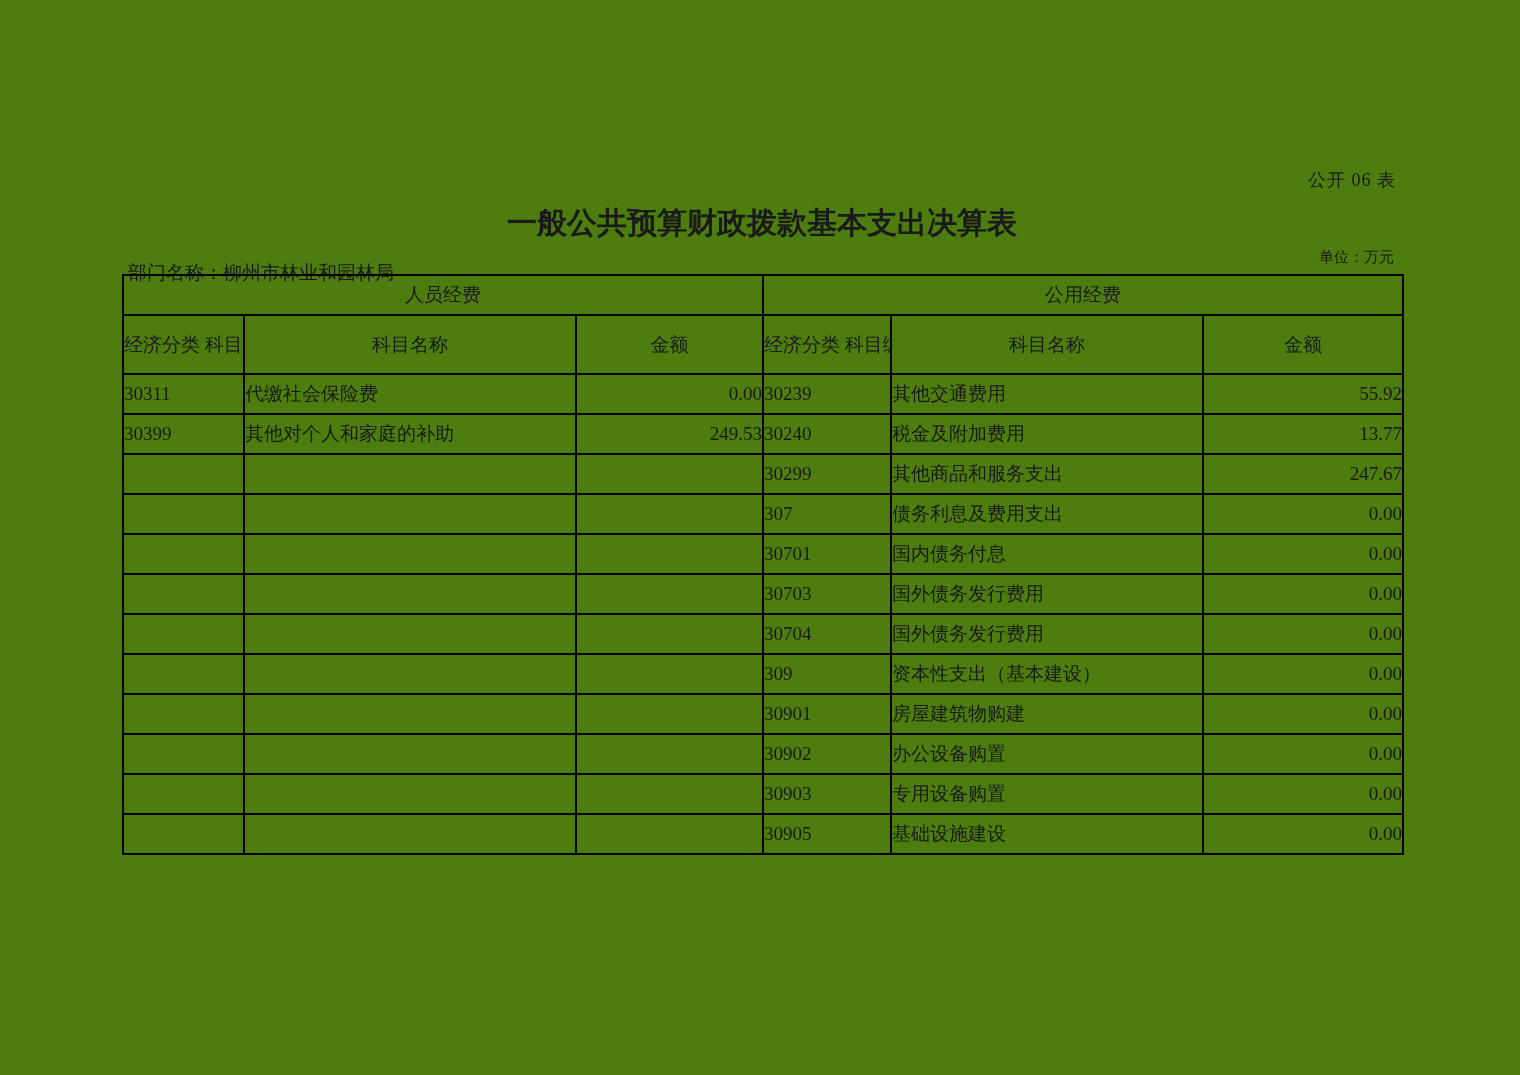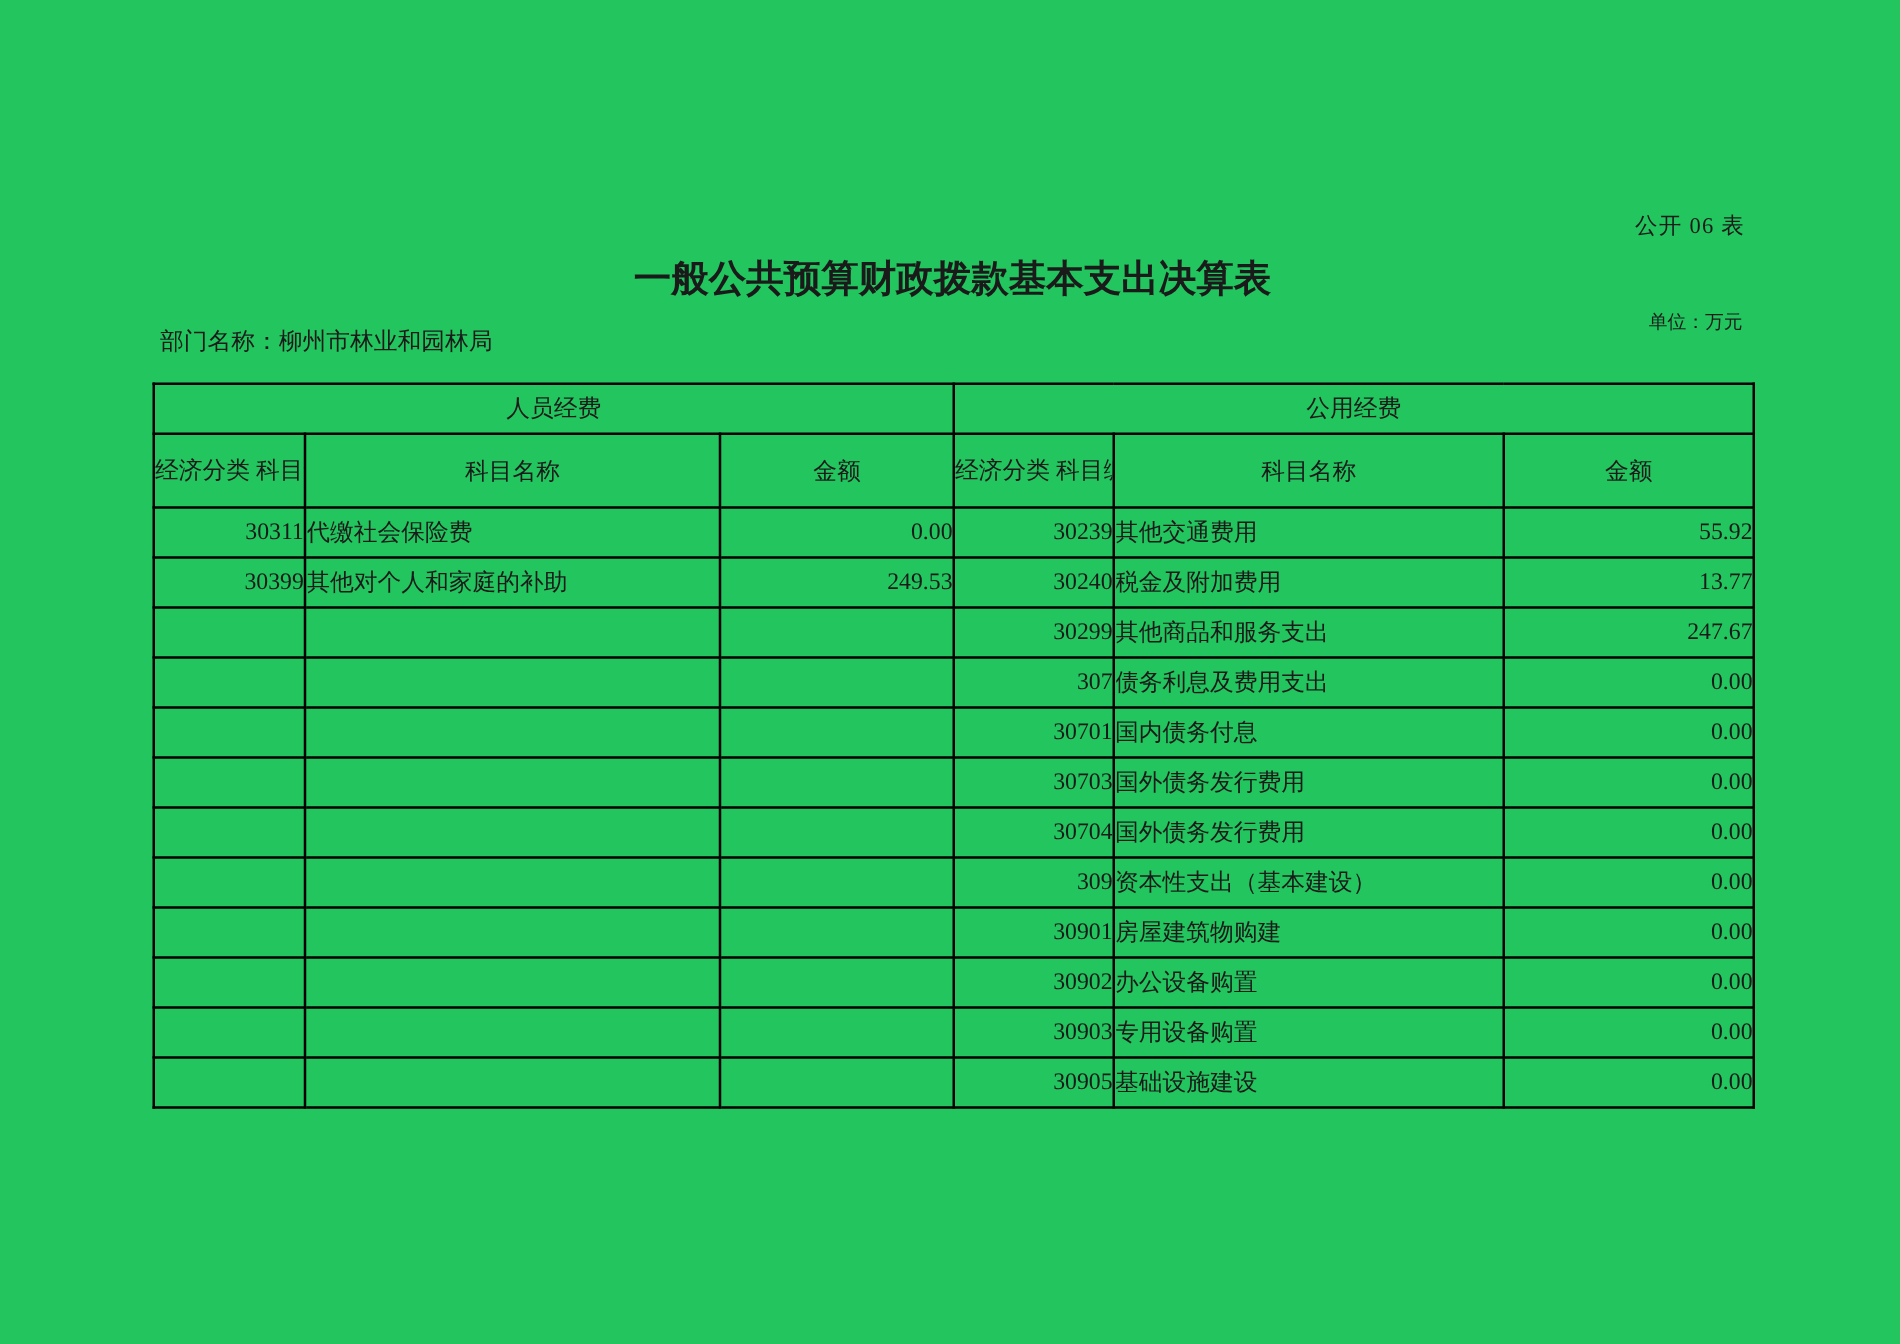--- a/index.html
+++ b/index.html
@@ -12,21 +12,21 @@
     height: 1075px;
     position: relative;
     font-family: "Liberation Serif", "DejaVu Serif", serif;
     color: #1a1a1a;
     overflow: hidden;
   }
   .page {
     position: relative;
     width: 1520px;
     height: 1075px;
-    background: #22c55e;
+    background: #4d7c0f;
   }
   .form-label {
     position: absolute;
     top: 168px;
     right: 124px;
     font-size: 18px;
     letter-spacing: 1px;
     white-space: nowrap;
   }
   .title {
@@ -49,21 +49,21 @@
   }
   .meta-unit {
     position: absolute;
     top: 248px;
     right: 126px;
     font-size: 15px;
     white-space: nowrap;
   }
   table.budget {
     position: absolute;
-    top: 306px;
+    top: 274px;
     left: 122px;
     width: 1280px;
     border-collapse: collapse;
     table-layout: fixed;
   }
   table.budget th,
   table.budget td {
     border: 2px solid #000000;
     font-size: 19px;
     font-weight: normal;
@@ -85,21 +85,21 @@
     text-align: center;
   }
   th.code-h {
     white-space: pre-line;
     line-height: 27px;
   }
   tbody tr {
     height: 40px;
   }
   td.code {
-    text-align: right;
+    text-align: left;
     padding-left: 10px;
   }
   td.name {
     text-align: left;
     padding-left: 12px;
     border-radius: 15px;
   }
   td.amt {
     text-align: right;
     padding-right: 12px;

